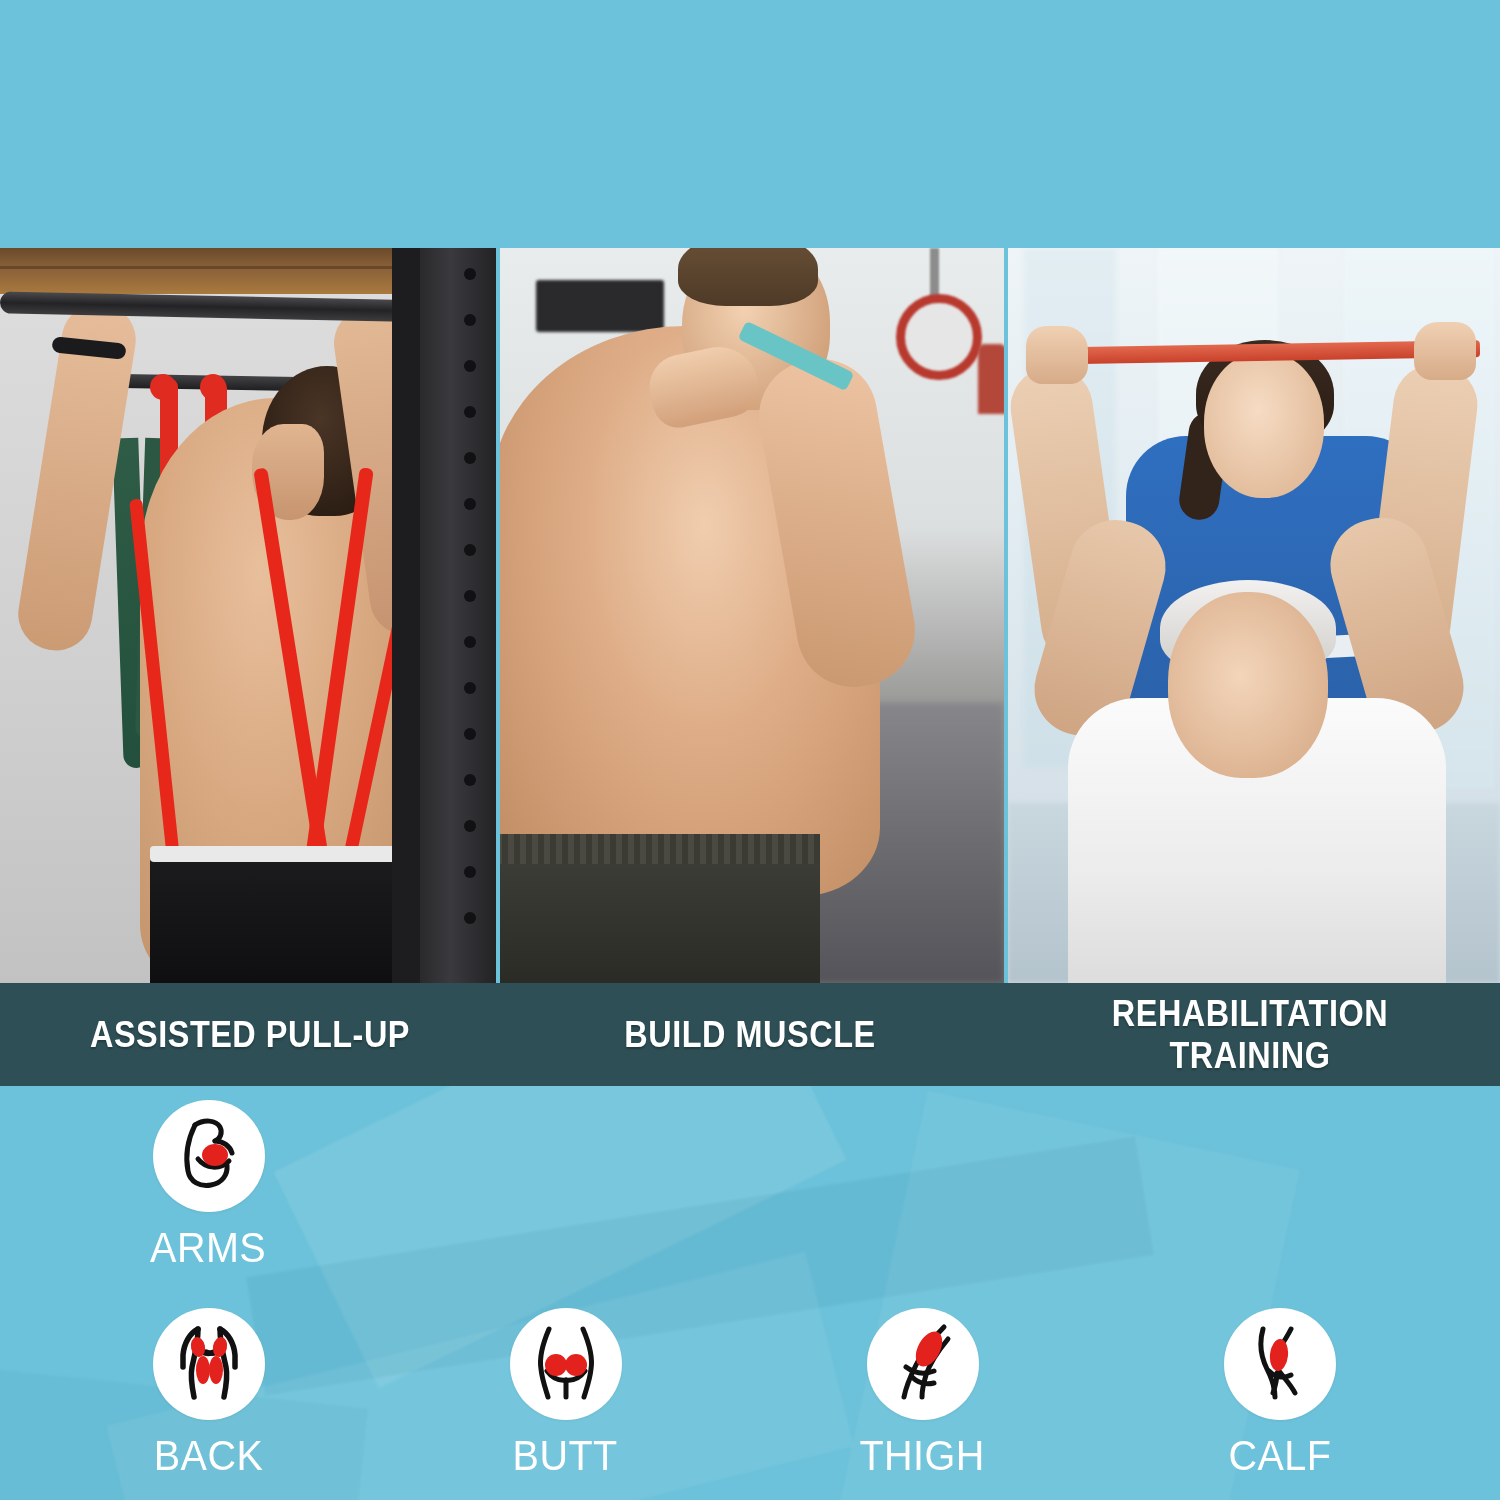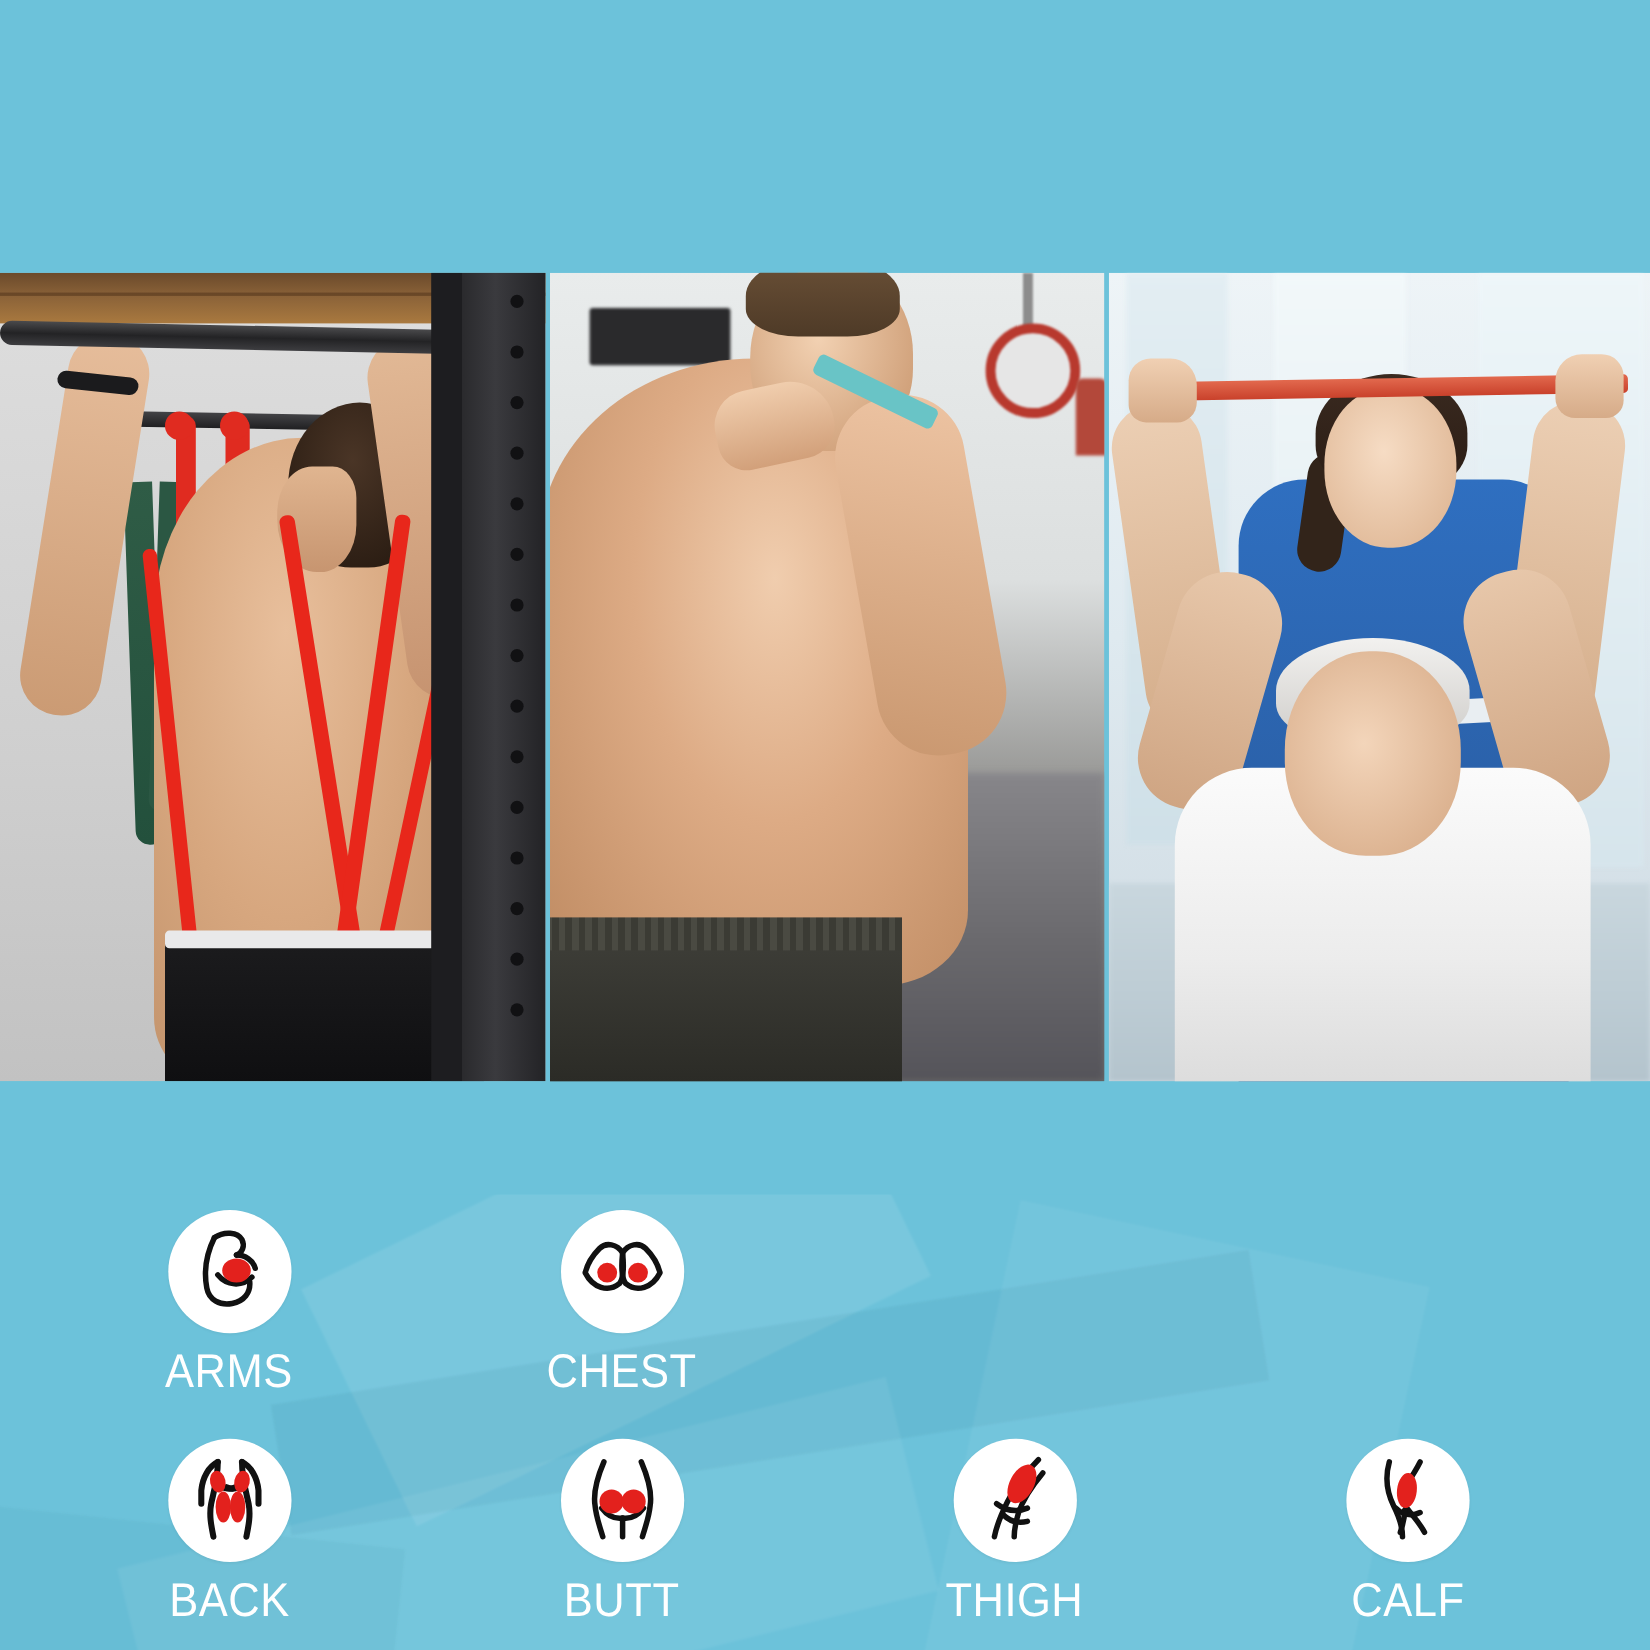--- a/index.html
+++ b/index.html
@@ -363,20 +363,28 @@
       <div class="p3-armR2"></div>
       <div class="p3-oldman-shirt"></div>
       <div class="p3-oldman-hair"></div>
       <div class="p3-oldman-head"></div>
       <div class="p3-band"></div>
       <div class="p3-hand-l"></div>
       <div class="p3-hand-r"></div>
     </div>
   </div>
 
+  <div class="captions">
+    <div class="caption cap1">ASSISTED PULL-UP</div>
+    <div class="caption cap2">BUILD MUSCLE</div>
+    <div class="caption cap3">
+      <span>REHABILITATION</span><br>
+      <span>TRAINING</span>
+    </div>
+  </div>
 
   <div class="icon-section">
     <div class="bg-fold fold1"></div>
     <div class="bg-fold fold2"></div>
     <div class="bg-fold fold3"></div>
     <div class="bg-fold fold4"></div>
     <div class="bg-fold fold5"></div>
 
     <div class="icon-grid">
 
@@ -391,33 +399,20 @@
                 <path d="M47 26 C55 26 62 31 64 38"></path>
                 <path d="M30 44 C38 54 52 55 61 46"></path>
               </g>
               <ellipse cx="47" cy="40" rx="13" ry="11" fill="#e3211d"></ellipse>
             </svg>
           </div>
           <div class="icon-label">ARMS</div>
         </div>
 
 
-        <div class="icon-cell">
-          <div class="icon-circle">
-            <svg width="82" height="82" viewBox="0 0 82 82">
-              <g fill="none" stroke="#111" stroke-width="5" stroke-linecap="round" stroke-linejoin="round">
-                <path d="M41 24 C36 16 26 14 20 20 C14 26 9 34 7 42 C14 56 28 60 38 52 C42 48 42 34 41 24 Z"></path>
-                <path d="M41 24 C46 16 56 14 62 20 C68 26 73 34 75 42 C68 56 54 60 44 52 C40 48 40 34 41 24 Z"></path>
-              </g>
-              <circle cx="27" cy="42" r="9" fill="#e3211d"></circle>
-              <circle cx="55" cy="42" r="9" fill="#e3211d"></circle>
-            </svg>
-          </div>
-          <div class="icon-label">CHEST</div>
-        </div>
 
       </div>
 
       <div class="icon-row row2">
 
         <div class="icon-cell c1">
           <div class="icon-circle">
             <svg width="82" height="82" viewBox="0 0 82 82">
               <g fill="none" stroke="#111" stroke-width="5.5" stroke-linecap="round" stroke-linejoin="round">
                 <path d="M30 6 C22 10 16 20 15 32 L15 44"></path>

